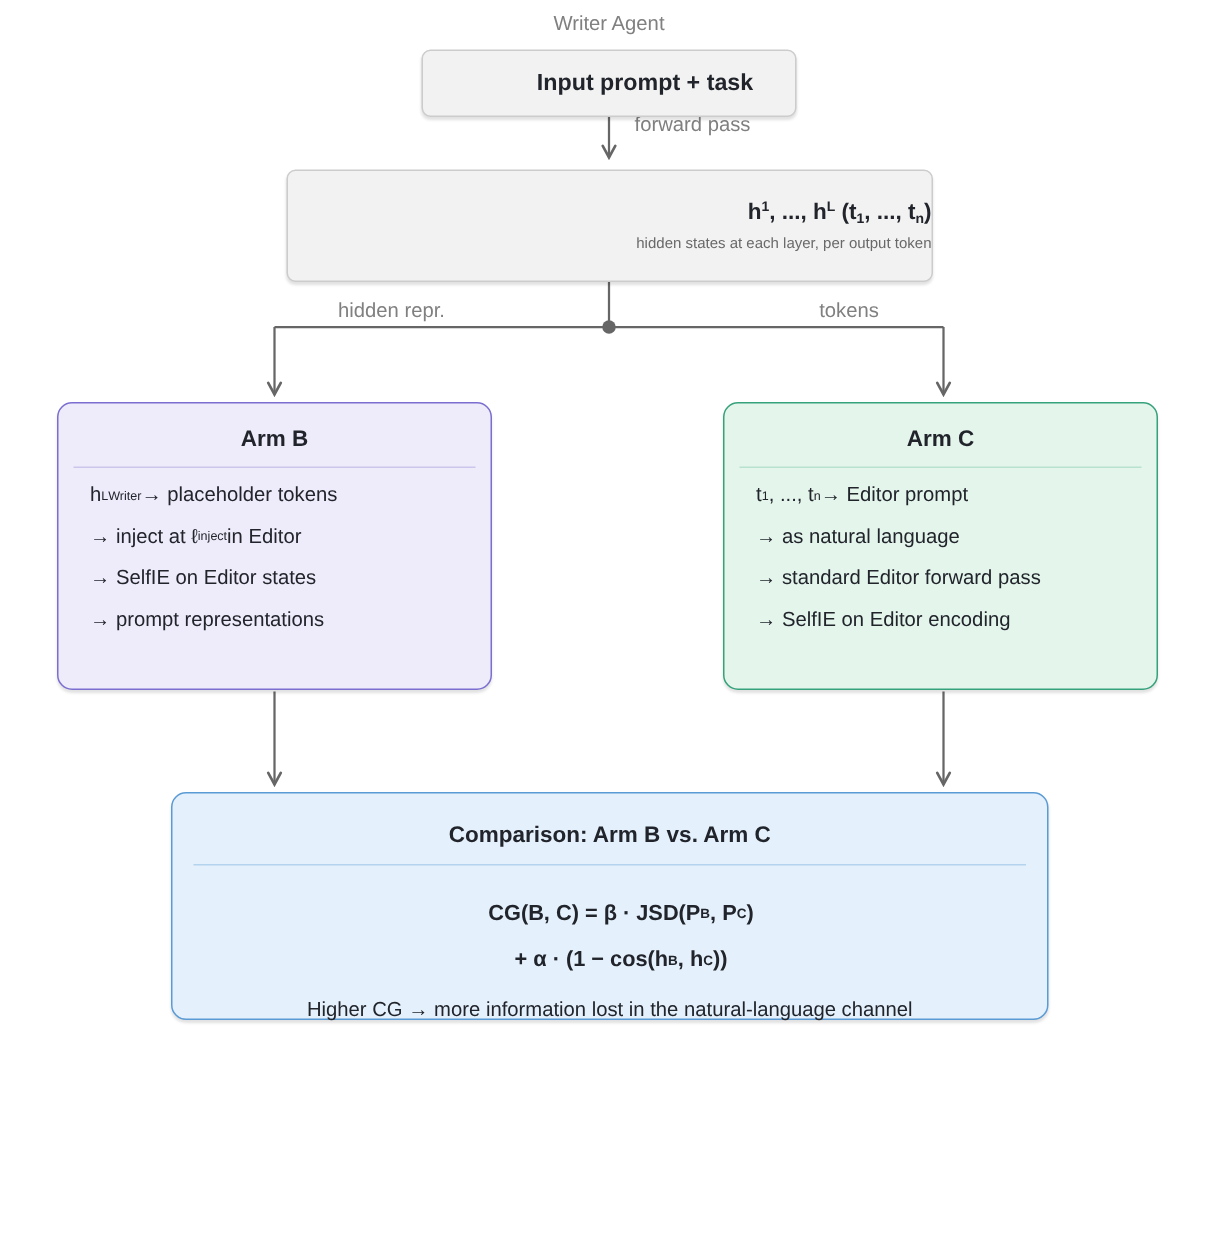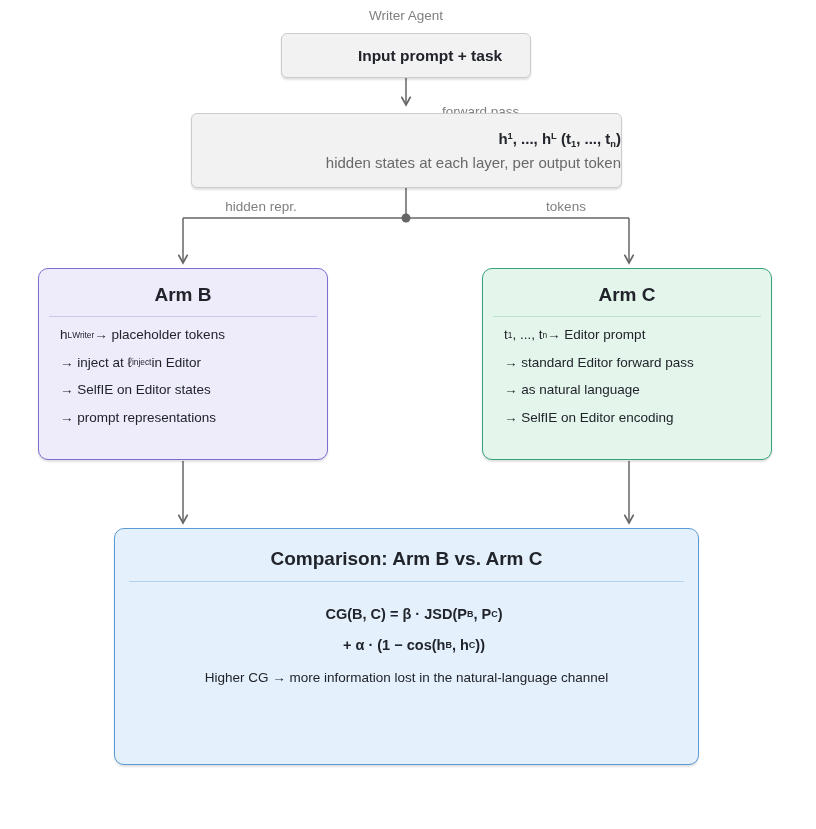--- a/index.html
+++ b/index.html
@@ -44,21 +44,21 @@
     box-sizing: border-box;
     box-shadow: 0 2px 2px rgba(0,0,0,0.12);
   }
   .node-neutral {
     background: var(--neutral-node-bg, #f2f2f2);
     border: 1px solid var(--neutral-node-border, #cccccc);
     border-radius: 6px;
   }
   .node-title {
     font-weight: 700;
-    font-size: 19px;
+    font-size: 15px;
     color: var(--text-color, #21242b);
     text-align: center;
   }
   
   #input-node {
     left: 281px; top: 33px;
     width: 250px; height: 45px;
     display: flex; align-items: center; justify-content: center;
     font-size: 15.5px;
     padding-left: 48px;
@@ -70,21 +70,21 @@
     display: flex; flex-direction: column;
     align-items: flex-end; justify-content: center;
   }
   #hidden-node .formula-line {
     font-weight: 700;
     font-size: 15px;
     color: var(--text-color, #21242b);
   }
   #hidden-node .caption {
     margin-top: 7px;
-    font-size: 15px;
+    font-size: 10px;
     color: var(--muted-text-color, #696969);
   }
   
   .arm-node {
     width: 290px; height: 192px;
     border-radius: 10px;
   }
   #arm-b-node {
     left: 38px; top: 268px;
     background: var(--arm-b-bg, #eeebfa);
@@ -109,21 +109,21 @@
     display: flex;
     align-items: center;
     padding-left: 21px;
     font-size: 13.5px;
     color: var(--text-color, #21242b);
     white-space: nowrap;
   }
   
   #comparison-node {
     left: 114px; top: 528px;
-    width: 585px; height: 237px;
+    width: 585px; height: 152px;
     border-radius: 10px;
     background: var(--comparison-bg, #e4f0fb);
     border: 1px solid var(--comparison-border, #5b9bd5);
   }
   #comparison-node .node-title { padding-top: 19px; }
   #comparison-node .comparison-divider {
     margin: 11px 14px 0 14px;
     border: none;
     border-top: 1px solid var(--comparison-divider, #b3d3ee);
   }
@@ -153,21 +153,21 @@
     position: absolute;
     font-size: 13.5px;
     color: var(--edge-label-color, #808080);
     white-space: nowrap;
   }
   .float-label.centered {
     width: 200px;
     text-align: center;
   }
   #writer-agent-label { left: 306px; top: 8px; }
-  #forward-pass-label { left: 423px; top: 104px; margin-left: 19px; }
+  #forward-pass-label { left: 423px; top: 75px; }
   #hidden-repr-label  { left: 161px; top: 199px; }
   #tokens-label       { left: 466px; top: 199px; }
   #editor-agent-label { left: 306px; top: 486px; }
 </style>
 </head>
 <body>
 
 <div id="canvas">
 
   <svg id="edge-layer" viewBox="0 0 816 829" xmlns="http://www.w3.org/2000/svg">
@@ -216,22 +216,22 @@
       <div class="arm-item">→ SelfIE on Editor states</div>
       <div class="arm-item">→ prompt representations</div>
     </div>
   </div>
 
   <div class="node arm-node" id="arm-c-node">
     <div class="node-title">Arm C</div>
     <hr class="arm-divider">
     <div class="arm-items">
       <div class="arm-item">t<sub>1</sub>, ..., t<sub>n</sub> → Editor prompt</div>
+      <div class="arm-item">→ as natural language</div>
       <div class="arm-item">→ standard Editor forward pass</div>
-      <div class="arm-item">→ as natural language</div>
       <div class="arm-item">→ SelfIE on Editor encoding</div>
     </div>
   </div>
 
   <div class="node" id="comparison-node">
     <div class="node-title">Comparison: Arm B vs. Arm C</div>
     <hr class="comparison-divider">
     <div class="comparison-formulas">
       <div class="comparison-formula">CG(B, C) = β · JSD(P<sub>B</sub>, P<sub>C</sub>)</div>
       <div class="comparison-formula">+ α · (1 − cos(h<sub>B</sub>, h<sub>C</sub>))</div>

